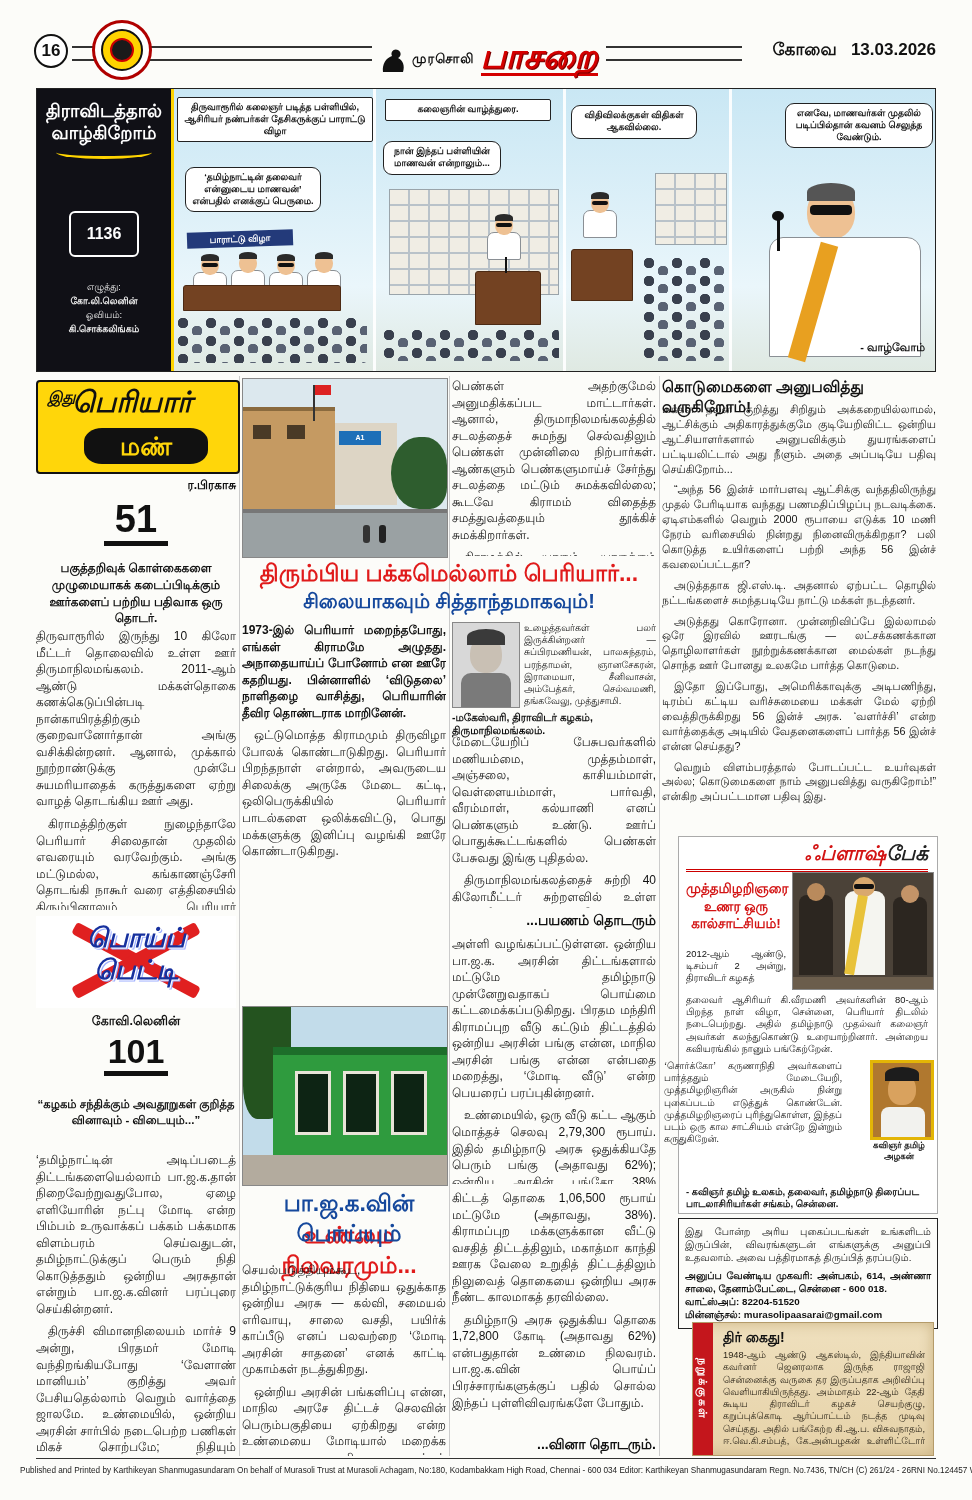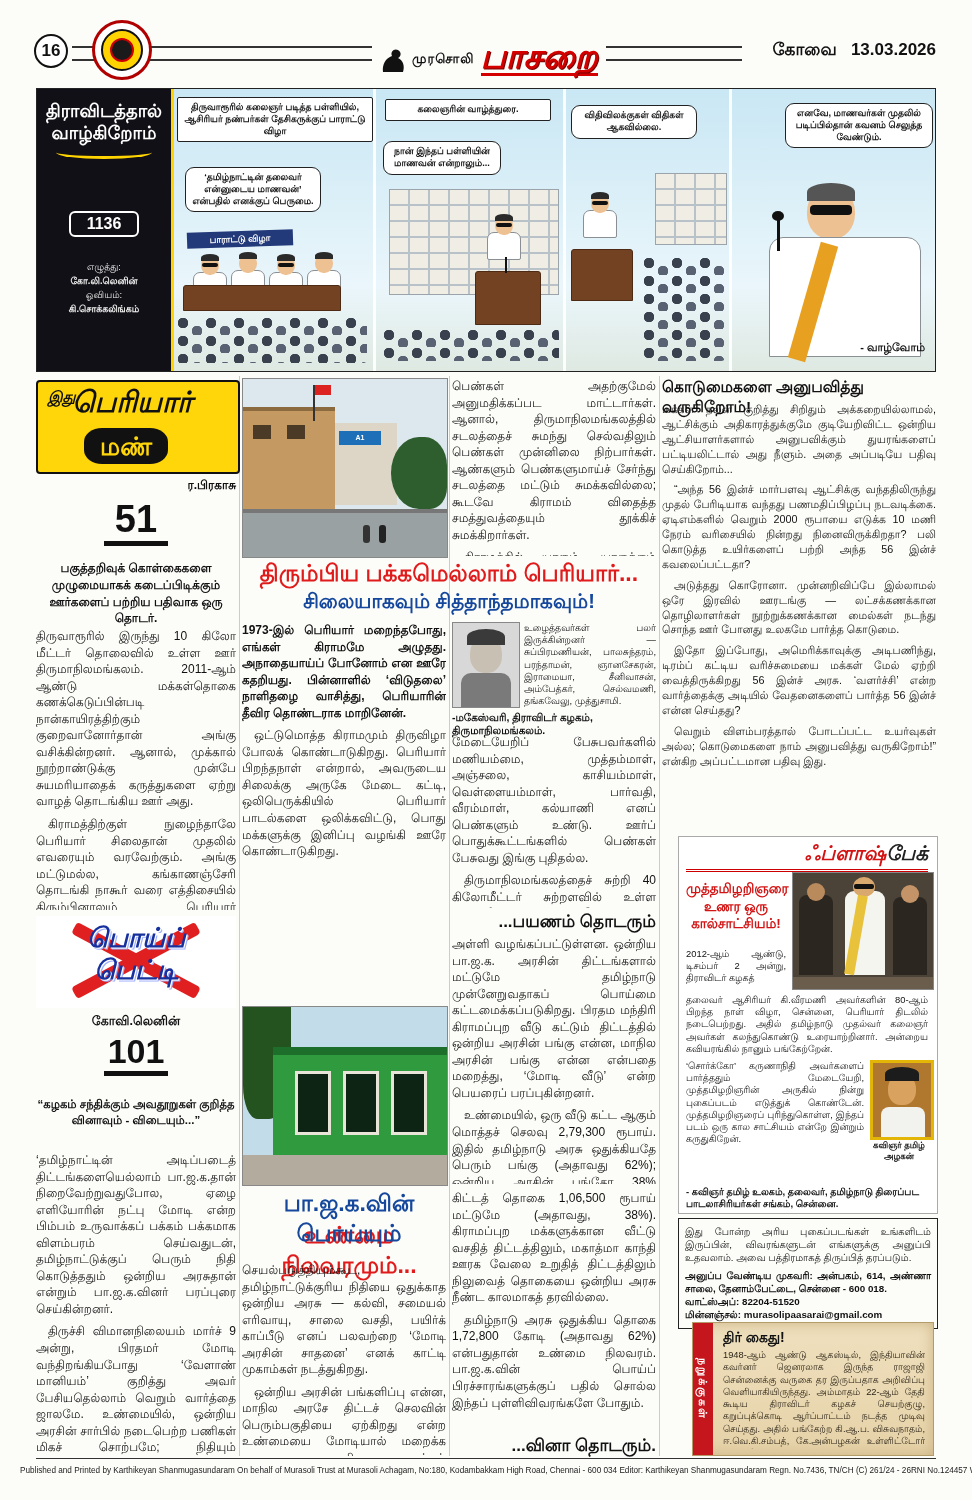--- a/index.html
+++ b/index.html
@@ -26,21 +26,21 @@
   .m-small{font-size:13px;font-weight:bold;letter-spacing:1px;color:#111;padding-bottom:8px;}
   .m-big{font-size:34px;font-weight:bold;font-style:italic;color:#d40000;line-height:1;
          text-shadow:1px 1px 0 #7a0000;border-bottom:3px solid #d40000;}
   .edition{position:absolute;font-size:17px;font-weight:bold;text-align:right;background:#fcfcf9;padding:0 4px;}
   
   .comic{position:absolute;border:1.5px solid #222;background:linear-gradient(#c9e7f4,#eaf6fb 70%,#dfe9e2);}
   .comic-left{position:absolute;left:0;top:0;width:134px;height:100%;background:#101016;
               border-right:3px solid #ffd400;color:#fff;}
   .comic-title{font-size:18px;font-weight:bold;text-align:center;line-height:1.2;}
   .episode-chip{width:66px;margin:0 auto;border:2px solid #fff;border-radius:6px;color:#fff;
-                font-weight:bold;font-size:16px;text-align:center;padding:2px 0;}
+                font-weight:bold;font-size:16px;text-align:center;padding:12px 0;}
   .credits{font-size:9.3px;text-align:center;color:#eee;line-height:1.5;}
   .divider{position:absolute;top:0;width:3px;height:100%;background:rgba(255,255,255,.9);}
   .bubble{position:absolute;background:#fff;border:1px solid #222;border-radius:9px;padding:4px 6px;
           font-size:9.2px;line-height:1.28;text-align:center;font-weight:600;}
   .capbox{border-radius:2px;}
   .banner{position:absolute;background:#233a7a;color:#fff;font-size:9px;font-weight:bold;
           text-align:center;line-height:16px;transform:rotate(-2deg);}
   .fig{position:absolute;display:flex;flex-direction:column;align-items:center;}
   .fig-head{width:18px;height:20px;background:#eec193;border-radius:50% 50% 46% 46%;position:relative;z-index:2;}
   .fig-hair{position:absolute;left:0;right:0;top:-1px;height:7px;background:#2a2a2a;border-radius:50% 50% 0 0;}
@@ -53,34 +53,34 @@
   .podium{position:absolute;background:#734222;border:1px solid #4c2a14;border-radius:3px 3px 0 0;}
   .building{position:absolute;background-color:#f0ede4;border:1px solid #9aa4aa;
     background-image:repeating-linear-gradient(transparent 0 14px,#b9c2c9 14px 16px),
                      repeating-linear-gradient(90deg,transparent 0 18px,#b9c2c9 18px 20px);}
   
   .vrule{position:absolute;width:1px;background:#ccc;}
   
   .pm-logo{position:absolute;background:#ffd60a;border:2px solid #111;border-radius:4px;}
   .pm-w1{position:absolute;left:10px;top:6px;font-size:15px;font-weight:bold;font-style:italic;}
   .pm-w2{position:absolute;left:34px;top:4px;font-size:29px;font-weight:bold;font-style:italic;}
-  .pm-chip{position:absolute;left:46px;top:46px;width:84px;height:36px;background:#111;border-radius:18px/14px;
+  .pm-chip{position:absolute;left:46px;top:46px;width:124px;height:36px;background:#111;border-radius:18px/14px;
            color:#ffd60a;font-size:25px;font-weight:bold;text-align:center;line-height:36px;}
   .series-num{position:absolute;text-align:center;font-weight:bold;font-size:38px;line-height:1;}
   .series-num .bar{width:64px;height:5px;background:#111;margin:3px auto 0;}
   
   .poi-logo{position:absolute;background:#fff;overflow:hidden;}
   .poi-x1,.poi-x2{position:absolute;left:30px;top:38px;width:140px;height:13px;background:#e02020;border-radius:4px;}
   .poi-x1{transform:rotate(28deg);} .poi-x2{transform:rotate(-28deg);}
   .poi-t{position:relative;font-size:27px;font-weight:bold;font-style:italic;color:#16309e;text-align:center;line-height:1.2;
          text-shadow:1px 1px 0 #fff,2px 2px 0 #9fb0ff;}
   .hl-red{color:#e01b1b;font-weight:bold;text-align:center;}
   .hl-blue{color:#15489c;font-weight:bold;text-align:center;}
   .attrib{font-weight:bold;font-size:10.4px;}
-  .endmark{font-weight:bold;font-size:17px;text-align:right;}
+  .endmark{font-weight:bold;font-size:14px;text-align:right;}
   
   .photo{position:absolute;overflow:hidden;border:1px solid #888;}
   .shape{position:absolute;}
   .portrait{position:absolute;overflow:hidden;border:1px solid #888;background:#d8d8d8;}
   
   .fb-box{position:absolute;border:1px solid #aaa;background:#fff;}
   .fb-head-red{color:#d31414;font-weight:bold;font-style:italic;font-size:20px;}
   .fb-head-dark{color:#222;font-weight:bold;font-style:italic;font-size:20px;}
   .fb-title{color:#d31414;font-weight:bold;font-size:13.5px;line-height:1.3;text-align:center;}
   .contact{position:absolute;border:1.5px solid #222;padding:6px;font-size:9.8px;line-height:1.35;text-align:justify;}
@@ -317,20 +317,21 @@
   <div class="abs just" style="left:452px;top:1190px;width:204px;height:240px;">
     <p>கிட்டத் தொகை 1,06,500 ரூபாய் மட்டுமே (அதாவது, 38%). கிராமப்புற மக்களுக்கான வீட்டு வசதித் திட்டத்திலும், மகாத்மா காந்தி ஊரக வேலை உறுதித் திட்டத்திலும் நிலுவைத் தொகையை ஒன்றிய அரசு நீண்ட காலமாகத் தரவில்லை.</p>
     <p>தமிழ்நாடு அரசு ஒதுக்கிய தொகை 1,72,800 கோடி (அதாவது 62%) என்பதுதான் உண்மை நிலவரம். பா.ஜ.க.வின் பொய்ப் பிரச்சாரங்களுக்குப் பதில் சொல்ல இந்தப் புள்ளிவிவரங்களே போதும்.</p>
   </div>
   <div class="abs endmark" style="left:452px;top:1436px;width:204px;">...வினா தொடரும்.</div>
 
   <div class="abs bold" style="left:662px;top:378px;width:274px;font-size:15.5px;">கொடுமைகளை அனுபவித்து வருகிறோம்!</div>
   <div class="abs just" style="left:662px;top:402px;width:274px;height:426px;font-size:10.8px;">
     <p>மக்கள் நலன் குறித்து சிறிதும் அக்கறையில்லாமல், ஆட்சிக்கும் அதிகாரத்துக்குமே குடியேறிவிட்ட ஒன்றிய ஆட்சியாளர்களால் அனுபவிக்கும் துயரங்களைப் பட்டியலிட்டால் அது நீளும். அதை அப்படியே பதிவு செய்கிறோம்...</p>
     <p>“அந்த 56 இன்ச் மார்பளவு ஆட்சிக்கு வந்ததிலிருந்து முதல் பேரிடியாக வந்தது பணமதிப்பிழப்பு நடவடிக்கை. ஏடிஎம்களில் வெறும் 2000 ரூபாயை எடுக்க 10 மணி நேரம் வரிசையில் நின்றது நினைவிருக்கிறதா? பலி கொடுத்த உயிர்களைப் பற்றி அந்த 56 இன்ச் கவலைப்பட்டதா?</p>
+    <p>அடுத்ததாக ஜி.எஸ்.டி. அதனால் ஏற்பட்ட தொழில் நட்டங்களைச் சுமந்தபடியே நாட்டு மக்கள் நடந்தனர்.</p>
     <p>அடுத்தது கொரோனா. முன்னறிவிப்பே இல்லாமல் ஒரே இரவில் ஊரடங்கு — லட்சக்கணக்கான தொழிலாளர்கள் நூற்றுக்கணக்கான மைல்கள் நடந்து சொந்த ஊர் போனது உலகமே பார்த்த கொடுமை.</p>
     <p>இதோ இப்போது, அமெரிக்காவுக்கு அடிபணிந்து, டிரம்ப் கட்டிய வரிச்சுமையை மக்கள் மேல் ஏற்றி வைத்திருக்கிறது 56 இன்ச் அரசு. ‘வளர்ச்சி’ என்ற வார்த்தைக்கு அடியில் வேதனைகளைப் பார்த்த 56 இன்ச் என்ன செய்தது?</p>
     <p>வெறும் விளம்பரத்தால் போடப்பட்ட உயர்வுகள் அல்ல; கொடுமைகளை நாம் அனுபவித்து வருகிறோம்!” என்கிற அப்பட்டமான பதிவு இது.</p>
   </div>
 
   <div class="fb-box" style="left:678px;top:836px;width:258px;height:376px;"></div>
   <div class="abs right" style="left:686px;top:842px;width:242px;border-bottom:3px double #c00;padding-bottom:2px;">
     <span class="fb-head-red">ஃப்ளாஷ்</span><span class="fb-head-dark">பேக்</span>
   </div>
   <div class="abs fb-title" style="left:686px;top:880px;width:100px;">முத்தமிழறிஞரை உணர ஒரு கால்சாட்சியம்!</div>
@@ -342,21 +343,21 @@
     <div class="shape" style="left:60px;top:4px;width:22px;height:20px;background:#d9a86e;border-radius:50%;"></div>
     <div class="shape" style="left:61px;top:11px;width:20px;height:5px;background:#111;border-radius:2px;"></div>
     <div class="shape" style="left:58px;top:22px;width:10px;height:80px;background:#e8c23a;transform:rotate(10deg);"></div>
     <div class="shape" style="left:100px;top:24px;width:34px;height:78px;background:#2c2620;border-radius:8px 8px 0 0;"></div>
     <div class="shape" style="left:108px;top:12px;width:18px;height:18px;background:#c49468;border-radius:50%;"></div>
     <div class="shape" style="left:0;bottom:0;width:100%;height:12px;background:#6b5d4c;"></div>
   </div>
 
   <div class="abs just small" style="left:686px;top:948px;width:100px;height:40px;">2012-ஆம் ஆண்டு, டிசம்பர் 2 அன்று, திராவிடர் கழகத்</div>
   <div class="abs just small" style="left:686px;top:994px;width:242px;height:62px;">தலைவர் ஆசிரியர் கி.வீரமணி அவர்களின் 80-ஆம் பிறந்த நாள் விழா, சென்னை, பெரியார் திடலில் நடைபெற்றது. அதில் தமிழ்நாடு முதல்வர் கலைஞர் அவர்கள் கலந்துகொண்டு உரையாற்றினார். அன்றைய கவியரங்கில் நானும் பங்கேற்றேன்.</div>
-  <div class="abs just small" style="left:686px;top:1060px;width:178px;height:122px;">‘சொர்க்கோ’ கருணாநிதி அவர்களைப் பார்த்ததும் மேடையேறி, முத்தமிழறிஞரின் அருகில் நின்று புகைப்படம் எடுத்துக் கொண்டேன். முத்தமிழறிஞரைப் புரிந்துகொள்ள, இந்தப் படம் ஒரு கால சாட்சியம் என்றே இன்றும் கருதுகிறேன்.</div>
+  <div class="abs just small" style="left:664px;top:1060px;width:178px;height:122px;font-family:Liberation Serif, serif;">‘சொர்க்கோ’ கருணாநிதி அவர்களைப் பார்த்ததும் மேடையேறி, முத்தமிழறிஞரின் அருகில் நின்று புகைப்படம் எடுத்துக் கொண்டேன். முத்தமிழறிஞரைப் புரிந்துகொள்ள, இந்தப் படம் ஒரு கால சாட்சியம் என்றே இன்றும் கருதுகிறேன்.</div>
 
   <div class="portrait" style="left:870px;top:1060px;width:58px;height:74px;border:3px solid #e3b506;background:#b0782f;">
     <div class="shape" style="left:15px;top:10px;width:28px;height:32px;background:#d9a25e;border-radius:50% 50% 44% 44%;"></div>
     <div class="shape" style="left:12px;top:4px;width:34px;height:14px;background:#1c1c1c;border-radius:50% 50% 0 0;"></div>
     <div class="shape" style="left:8px;top:44px;width:44px;height:30px;background:#f2f2ee;border-radius:8px 8px 0 0;"></div>
   </div>
   <div class="abs bold center" style="left:862px;top:1140px;width:74px;font-size:8.5px;line-height:1.25;">கவிஞர் தமிழ் அழகன்</div>
 
   <div class="abs bold" style="left:686px;top:1186px;width:242px;font-size:9.5px;line-height:1.3;">- கவிஞர் தமிழ் உலகம், தலைவர், தமிழ்நாடு திரைப்பட பாடலாசிரியர்கள் சங்கம், சென்னை.</div>
 

